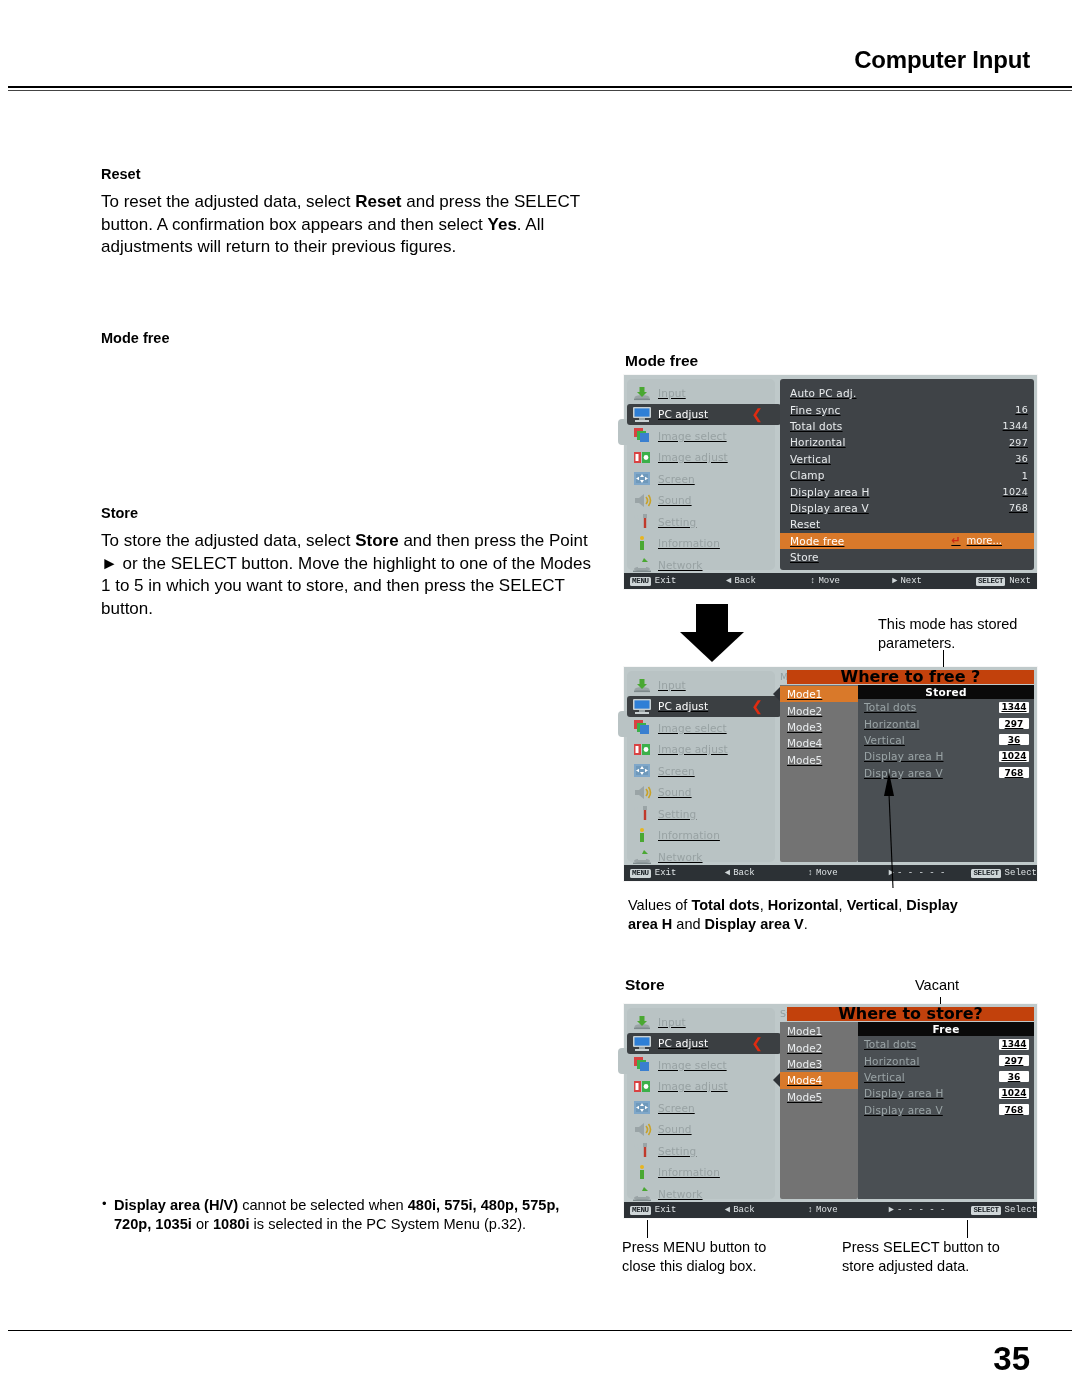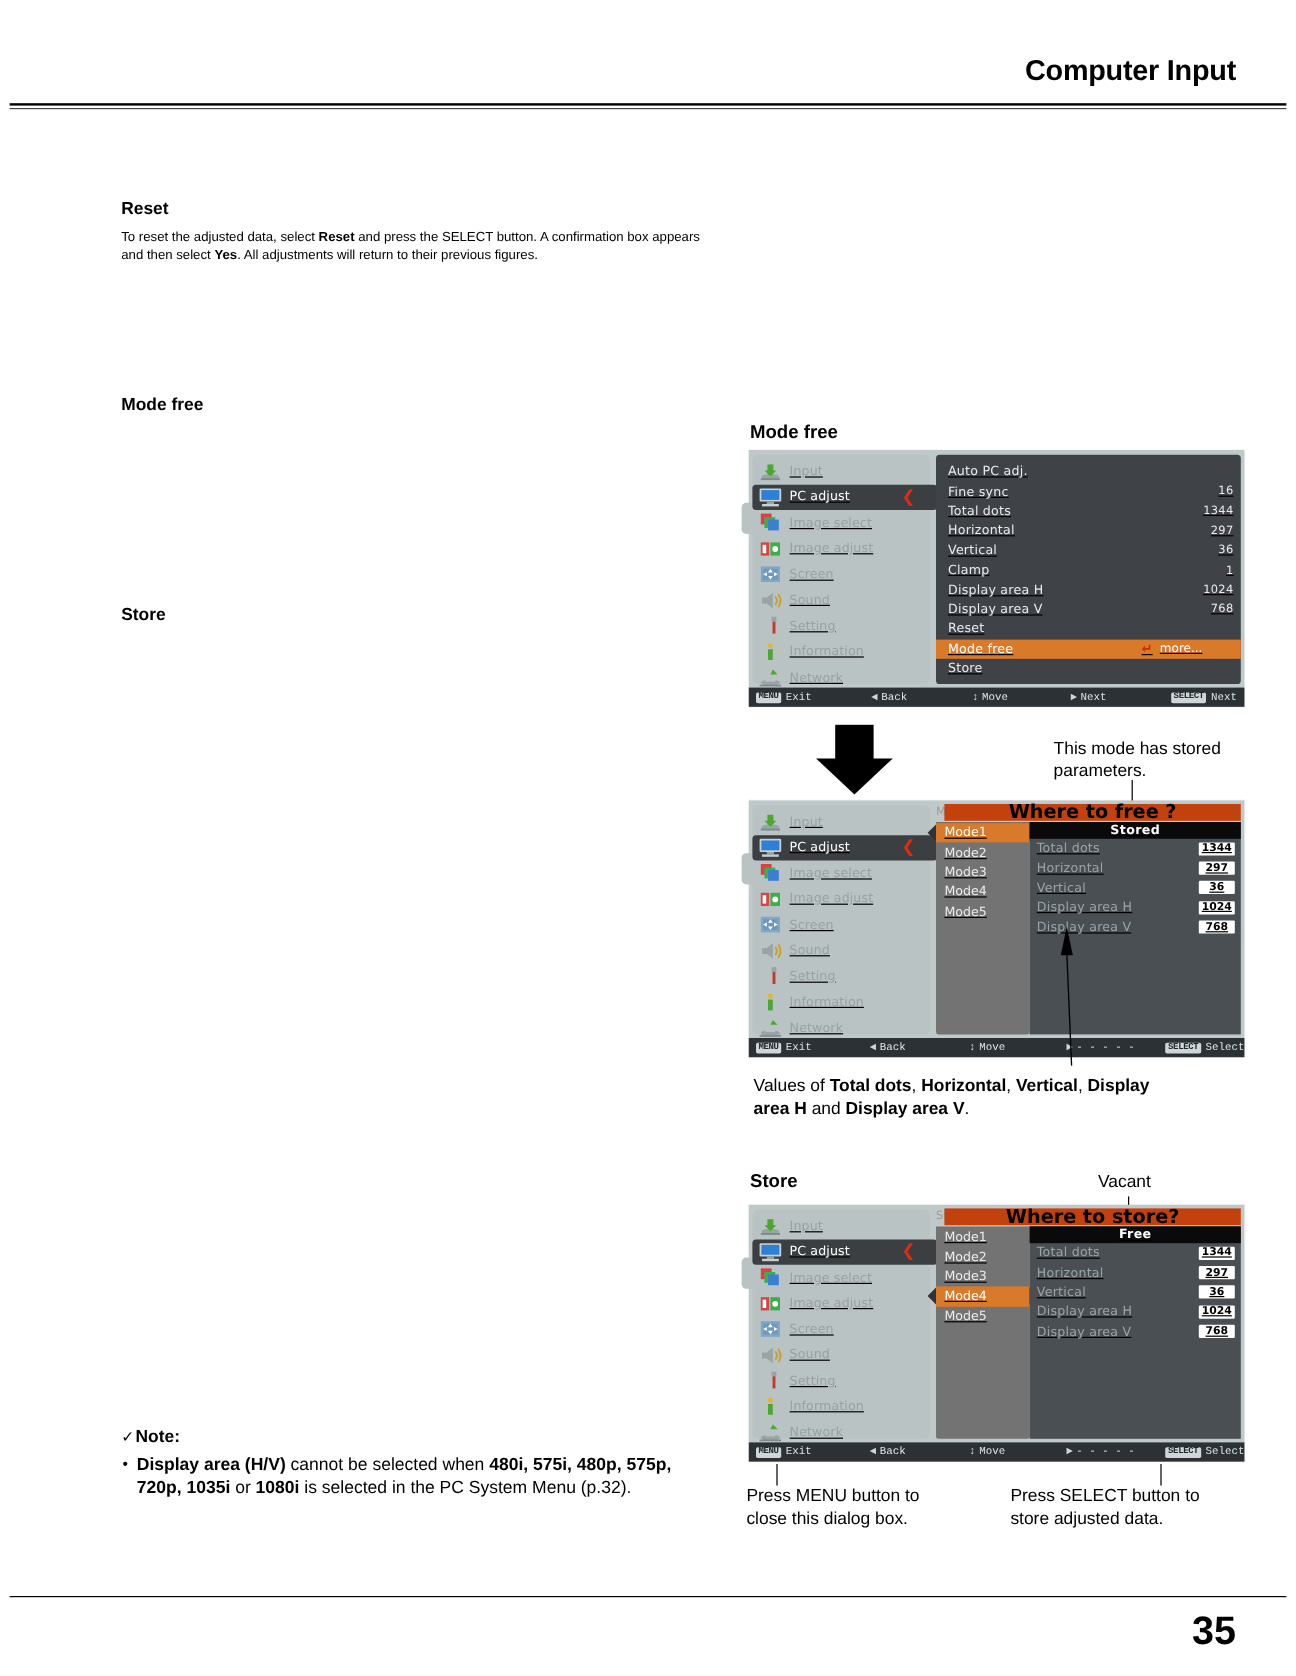--- a/index.html
+++ b/index.html
@@ -25,21 +25,21 @@
   .hdr-rule-1 { position:absolute; left:8px; top:40px; width:1064px; height:2px; background:#000; }
   .hdr-rule-2 { position:absolute; left:8px; top:44px; width:1064px; height:1px; background:#444; }
 
   
   .ftr-rule { position:absolute; left:8px; top:1330px; width:1064px; height:1px; background:#000; }
   .page-num {
     position:absolute; right:50px; top:1340px;
     font-size:33px; font-weight:bold;
   }
   .sec-head { font-size:14.5px; font-weight:bold; margin:0 0 9px 0; }
-  .body-txt { font-size:11px; line-height:1.335; margin:0; }
+  .body-txt { font-size:17px; line-height:1.335; margin:0; }
   .body-txt b { font-weight:bold; }
 
   .blk-reset { position:absolute; left:101px; top:166px; width:500px; }
   .blk-modefree { position:absolute; left:101px; top:330px; width:490px; }
   .blk-store { position:absolute; left:101px; top:505px; width:500px; }
 
   
   .note-block { position:absolute; left:101px; top:1190px; width:480px; }
   .note-title { font-size:14.5px; font-weight:bold; }
   .note-title .chk { font-weight:normal; font-size:13px; margin-right:1px; }
@@ -204,26 +204,24 @@
   <div class="sec-head">Reset</div>
   <p class="body-txt">To reset the adjusted data, select <b>Reset</b> and press the SELECT button. A confirmation box appears and then select <b>Yes</b>. All adjustments will return to their previous figures.</p>
 </div>
 
 <div class="blk-modefree">
   <div class="sec-head">Mode free</div>
 </div>
 
 <div class="blk-store">
   <div class="sec-head">Store</div>
+  <p class="body-txt">To store the adjusted data, select <b>Store</b> and then press the Point ► or the SELECT button. Move the highlight to one of the Modes 1 to 5 in which you want to store, and then press the SELECT button.</p>
 </div>
 
 <div class="note-block">
-  <div class="note-title">
-    <span class="chk">✓</span><span>Note:</span>
-  </div>
   <ul class="note-list">
     <li><b>Display area (H/V)</b> cannot be selected when <b>480i, 575i, 480p, 575p, 720p, 1035i</b> or <b>1080i</b> is selected in the PC System Menu (p.32).</li>
   </ul>
 </div>
 
 <div class="col-right">
 
   <div style="position:absolute;left:5px;top:352px;">
     <span class="osd-label">Mode free</span>
   </div>

